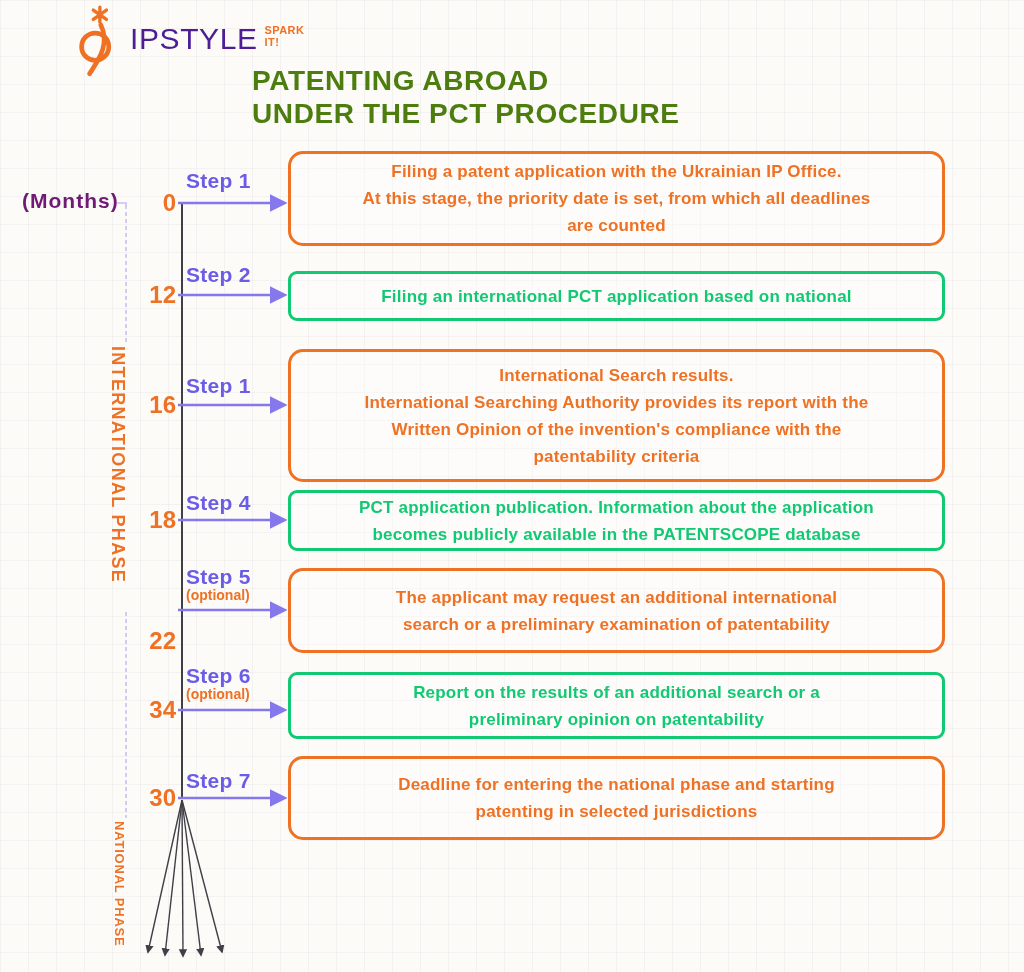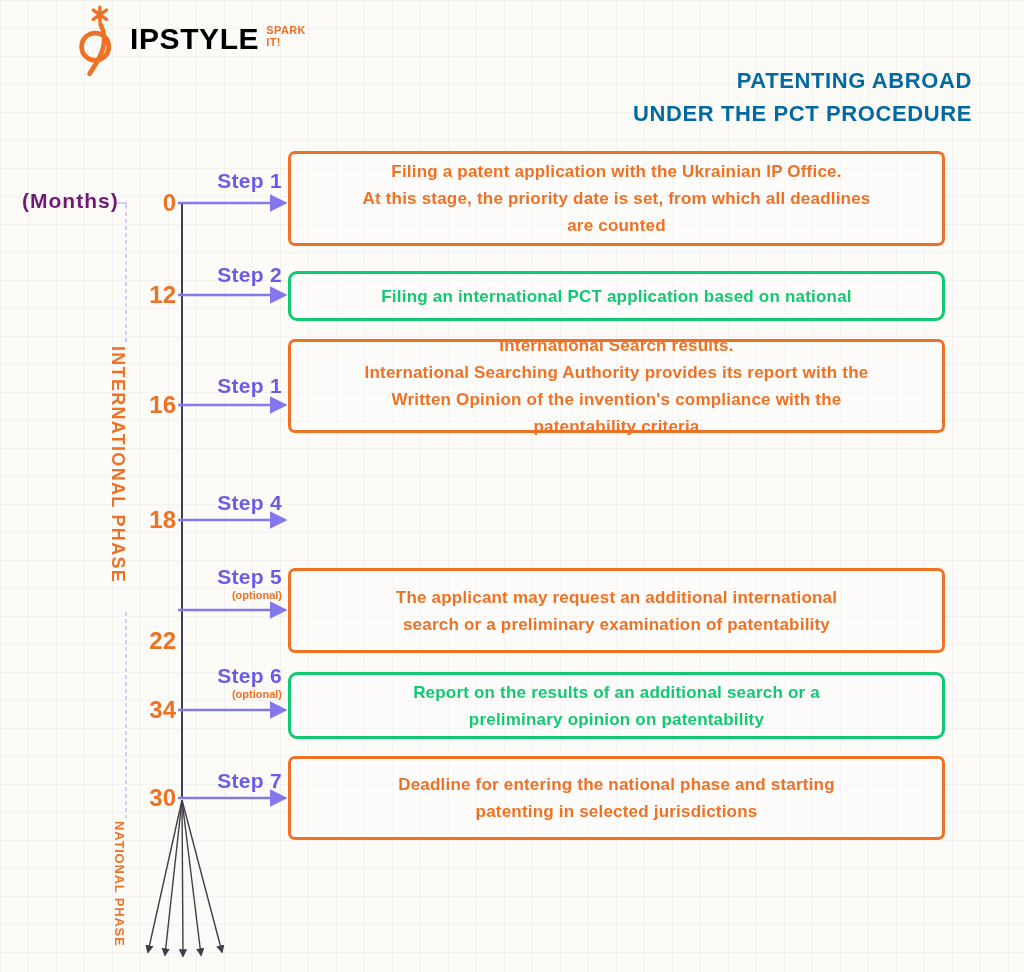--- a/index.html
+++ b/index.html
@@ -13,53 +13,53 @@
     background-image:
       linear-gradient(rgba(130,130,155,0.07) 1px, transparent 1px),
       linear-gradient(90deg, rgba(130,130,155,0.07) 1px, transparent 1px);
     background-size:28px 28px;
   }
   .overlay{position:absolute;left:0;top:0;}
 
   
   .logo{position:absolute;left:68px;top:4px;display:flex;align-items:flex-start;}
   .logo-glyph{width:60px;height:74px;flex:0 0 auto;}
-  .logo-brand{font-size:30px;font-weight:700;color:#000000;letter-spacing:.6px;margin:18px 0 0 2px;}
+  .logo-brand{font-size:30px;font-weight:400;color:#4c1d95;letter-spacing:.6px;margin:18px 0 0 2px;}
   .logo-tag{font-size:11px;font-weight:800;color:#EE7124;line-height:11.5px;margin:21px 8px 0 7px;letter-spacing:.4px;}
 
   
-  .title{position:absolute;left:252px;top:64px;width:720px;text-align:right;
-    font-size:22px;line-height:33px;font-weight:700;color:#0369a1;letter-spacing:.6px;}
+  .title{position:absolute;left:252px;top:64px;width:720px;text-align:left;
+    font-size:28px;line-height:33px;font-weight:700;color:#4d7c0f;letter-spacing:.6px;}
 
   
   .months-label{position:absolute;left:22px;top:189px;font-size:21px;font-weight:700;color:#701a75;letter-spacing:1px;}
   .month{position:absolute;left:124px;width:52px;text-align:right;font-size:24px;font-weight:700;color:#EE7124;line-height:27px;}
   .m0{top:189px}.m12{top:281px}.m16{top:391px}.m18{top:506px}.m22{top:627px}.m28{top:696px}.m30{top:784px}
 
   .phase{position:absolute;writing-mode:vertical-rl;text-orientation:mixed;color:#EE7124;font-weight:700;white-space:nowrap;}
   .phase-int{left:107px;top:346px;font-size:18px;letter-spacing:1.3px;}
   .phase-nat{left:112px;top:821px;font-size:13px;letter-spacing:.8px;}
 
   
-  .step{position:absolute;left:186px;width:96px;text-align:right;color:#6B5CE8;}
+  .step{position:absolute;left:186px;width:96px;text-align:left;color:#6B5CE8;}
   .step .lbl{display:block;font-size:21px;font-weight:700;line-height:22px;letter-spacing:.3px;}
-  .step .opt{display:block;font-size:11px;font-weight:700;line-height:14px;color:#EE7124;}
+  .step .opt{display:block;font-size:14px;font-weight:700;line-height:14px;color:#EE7124;}
   .step .opt:empty{display:none;}
   .s1{top:170px}.s2{top:264px}.s3{top:375px}.s4{top:492px}.s5{top:566px}.s6{top:665px}.s7{top:770px}
 
   
   .box{position:absolute;left:288px;width:657px;box-sizing:border-box;
     border:3px solid;border-radius:15px;background:rgba(255,255,255,0.35);
     display:flex;align-items:center;justify-content:center;text-align:center;}
   .box p{margin:0;padding:0 8px;font-size:17px;font-weight:700;line-height:27px;white-space:pre-line;letter-spacing:.2px;}
-  .box.orange{border-color:#EE7124;color:#EE7124;border-radius:7px;}
+  .box.orange{border-color:#EE7124;color:#EE7124;}
   .box.green{border-color:#12C973;color:#12C973;border-radius:9px;}
   .b1{top:151px;height:95px}
   .b2{top:271px;height:50px}
-  .b3{top:339px;height:94px}
+  .b3{top:349px;height:133px}
   .b4{top:490px;height:61px}
   .b5{top:568px;height:85px}
   .b6{top:672px;height:67px}
   .b7{top:756px;height:84px}
 </style>
 </head>
 <body>
 
 <div class="canvas">
 
@@ -162,20 +162,24 @@
   </div>
   <div class="box green b2">
     <p>Filing an international PCT application based on national</p>
   </div>
   <div class="box orange b3">
     <p>International Search results.
 International Searching Authority provides its report with the
 Written Opinion of the invention's compliance with the
 patentability criteria</p>
   </div>
+  <div class="box green b4">
+    <p>PCT application publication. Information about the application
+becomes publicly available in the PATENTSCOPE database</p>
+  </div>
   <div class="box orange b5">
     <p>The applicant may request an additional international
 search or a preliminary examination of patentability</p>
   </div>
   <div class="box green b6">
     <p>Report on the results of an additional search or a
 preliminary opinion on patentability</p>
   </div>
   <div class="box orange b7">
     <p>Deadline for entering the national phase and starting

